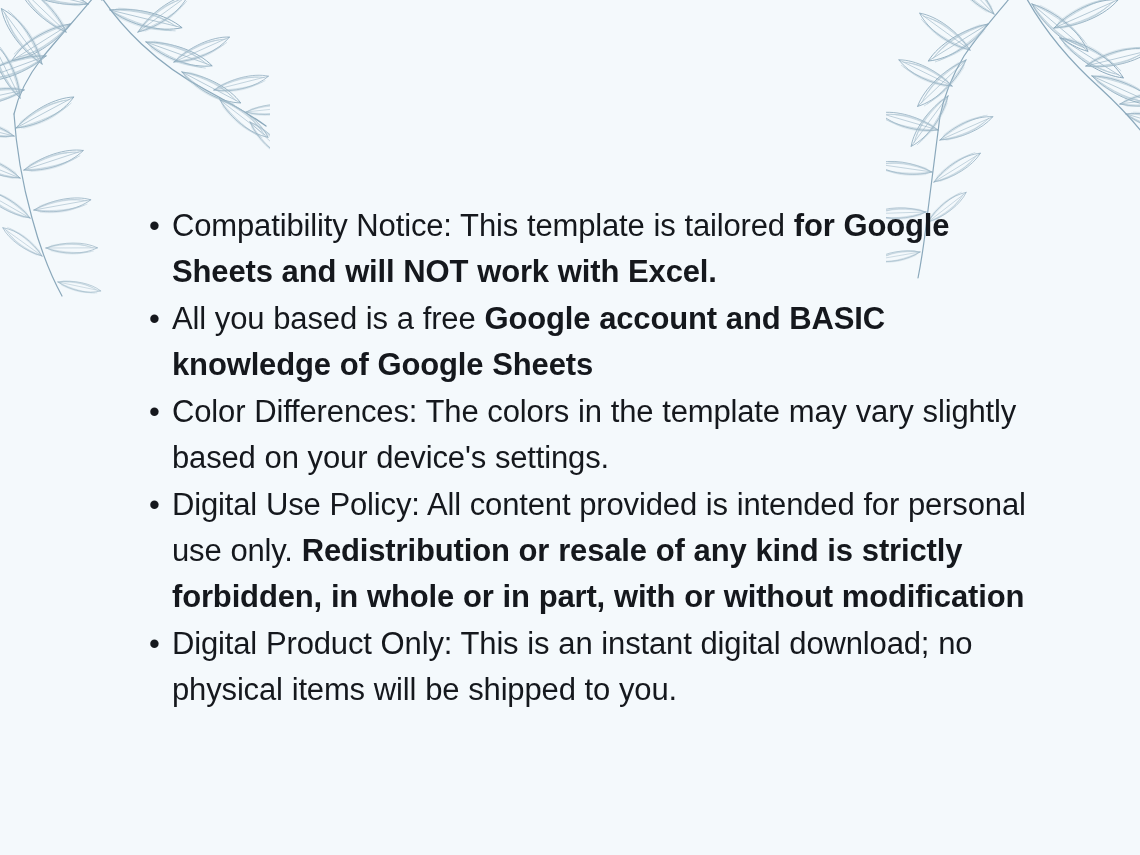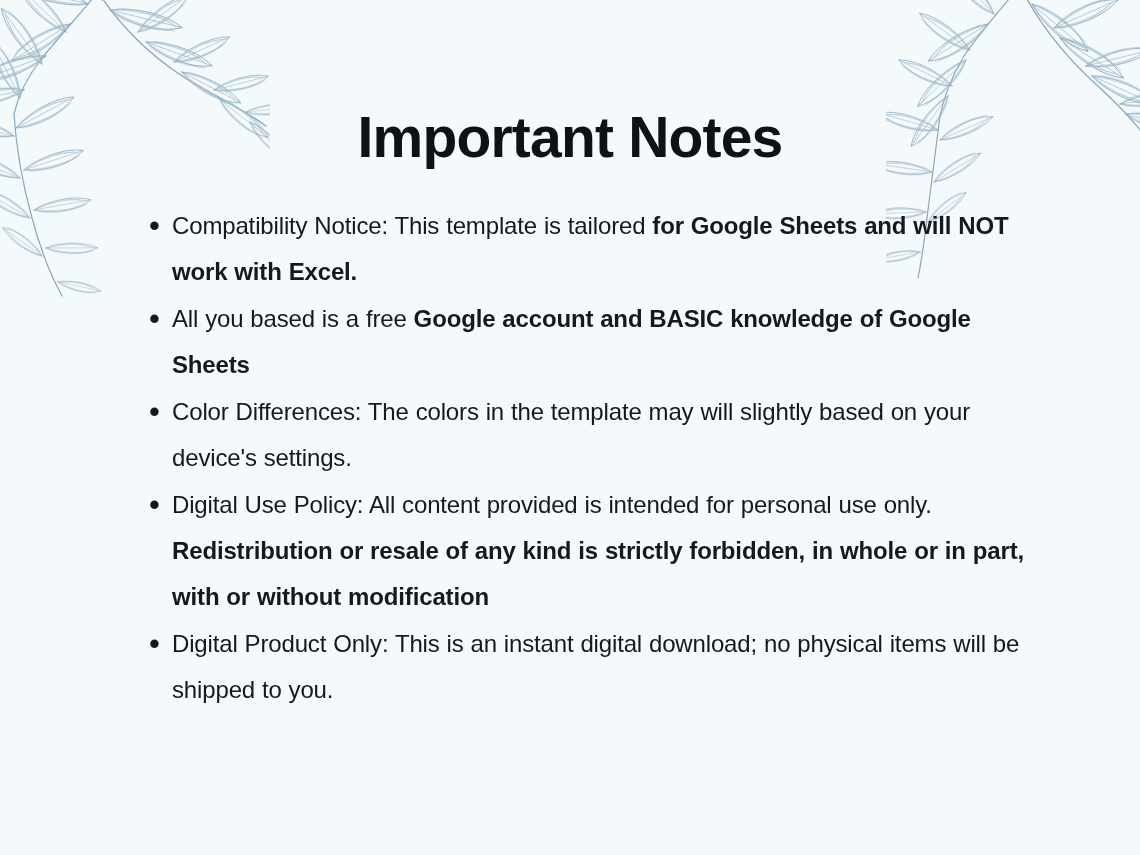--- a/index.html
+++ b/index.html
@@ -78,21 +78,21 @@
     width: 34px;
     font-size: 31px;
     line-height: 46px;
     color: #15181d;
     text-align: left;
     padding-left: 11px;
     box-sizing: border-box;
   }
   .note-text {
     flex: 1 1 auto;
-    font-size: 24px;
+    font-size: 31px;
     line-height: 46px;
     color: #15181d;
     letter-spacing: -0.15px;
     word-spacing: 0.4px;
   }
   .note-text b {
     font-weight: 700;
   }
 </style>
 </head>
@@ -205,34 +205,33 @@
         <use href="#leafTR" transform="translate(226,156) rotate(206) scale(0.74)"></use>
         <use href="#leafTR" transform="translate(234,188) rotate(-6) scale(0.74)"></use>
         <use href="#leafTR" transform="translate(232,198) rotate(214) scale(0.7)"></use>
         <use href="#leafTR" transform="translate(240,228) rotate(4) scale(0.68)"></use>
         <use href="#leafTR" transform="translate(238,238) rotate(220) scale(0.62)"></use>
         <use href="#leafTR" transform="translate(246,268) rotate(12) scale(0.58)"></use>
       </g>
     </svg>
   </div>
 
-  <div class="title">Important Notes</div>
 
   <div class="notes">
     <div class="note-item">
       <span class="bullet">•</span>
       <span class="note-text"><span>Compatibility Notice: This template is tailored </span><b>for Google Sheets and will NOT work with Excel.</b></span>
     </div>
     <div class="note-item">
       <span class="bullet">•</span>
       <span class="note-text"><span>All you based is a free </span><b>Google account and BASIC knowledge of Google Sheets</b></span>
     </div>
     <div class="note-item">
       <span class="bullet">•</span>
-      <span class="note-text"><span>Color Differences: The colors in the template may will slightly based on your device's settings.</span></span>
+      <span class="note-text"><span>Color Differences: The colors in the template may vary slightly based on your device's settings.</span></span>
     </div>
     <div class="note-item">
       <span class="bullet">•</span>
       <span class="note-text"><span>Digital Use Policy: All content provided is intended for personal use only. </span><b>Redistribution or resale of any kind is strictly forbidden, in whole or in part, with or without modification</b></span>
     </div>
     <div class="note-item">
       <span class="bullet">•</span>
       <span class="note-text"><span>Digital Product Only: This is an instant digital download; no physical items will be shipped to you.</span></span>
     </div>
   </div>

